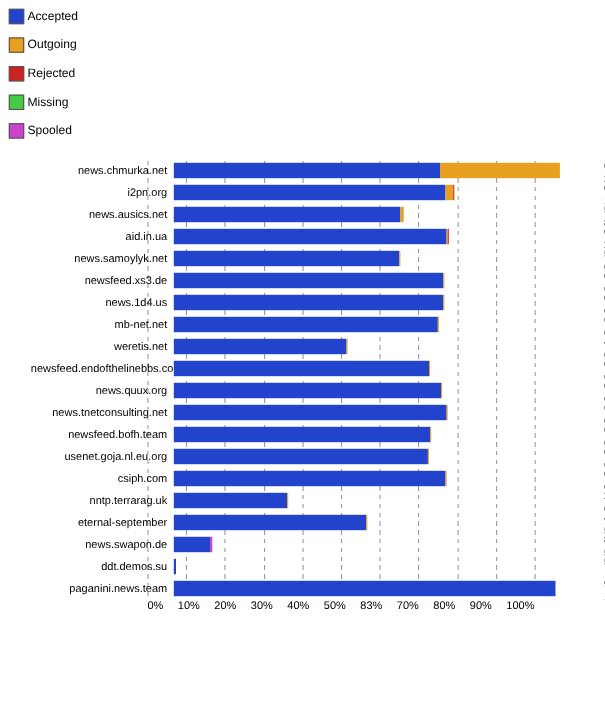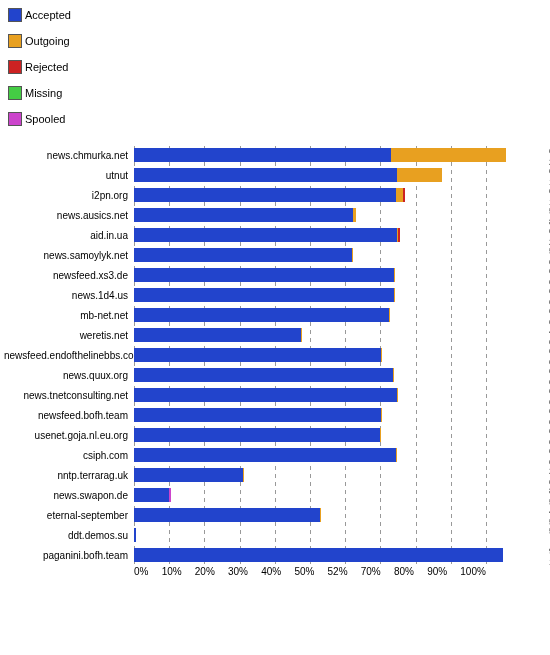--- a/index.html
+++ b/index.html
@@ -67,20 +67,21 @@
       position: relative;
     }
     .row-label {
       width: 130px;
       text-align: right;
       padding-right: 6px;
       font-size: 10px;
       color: #000;
       white-space: nowrap;
       flex-shrink: 0;
+      margin-left: 24px;
     }
     .bar-area {
       flex: 1;
       height: 14px;
       position: relative;
       display: flex;
       flex-direction: row;
     }
     .bar-segment {
       height: 100%;
@@ -160,33 +161,20 @@
               <div class="bar-segment bar-accepted" style="width: 62.4466%;"></div>
               <div class="bar-segment bar-refused" style="width: 27.9417%;"></div>
               <div style="position: absolute; left: 100%; top: -2px; padding-left: 3px; font-size: 9px; line-height: 1.25; white-space: nowrap; color: rgb(0, 0, 0); display: flex; flex-direction: column;">
                 <span>6432</span>
                 <span>2878</span>
               </div>
             </div>
           </div>
         </div>
         <div class="bar-row">
-          <div class="row-label">utnut</div>
-          <div style="flex: 1 1 0%; position: relative; height: 14px;">
-            <div class="bar-area" style="width: 100%; position: relative;">
-              <div class="bar-segment bar-accepted" style="width: 63.8544%;"></div>
-              <div class="bar-segment bar-refused" style="width: 10.9612%;"></div>
-              <div style="position: absolute; left: 100%; top: -2px; padding-left: 3px; font-size: 9px; line-height: 1.25; white-space: nowrap; color: rgb(0, 0, 0); display: flex; flex-direction: column;">
-                <span>6577</span>
-                <span>1129</span>
-              </div>
-            </div>
-          </div>
-        </div>
-        <div class="bar-row">
           <div class="row-label">i2pn.org</div>
           <div style="flex: 1 1 0%; position: relative; height: 14px;">
             <div class="bar-area" style="width: 100%; position: relative;">
               <div class="bar-segment bar-accepted" style="width: 63.699%;"></div>
               <div class="bar-segment bar-refused" style="width: 1.64078%;"></div>
               <div class="bar-segment bar-rejected" style="width: 0.368932%;"></div>
               <div style="position: absolute; left: 100%; top: -2px; padding-left: 3px; font-size: 9px; line-height: 1.25; white-space: nowrap; color: rgb(0, 0, 0); display: flex; flex-direction: column;">
                 <span>6561</span>
                 <span>169</span>
               </div>
@@ -370,59 +358,59 @@
               <div class="bar-segment bar-accepted" style="width: 26.4951%;"></div>
               <div class="bar-segment bar-refused" style="width: 0.0582524%;"></div>
               <div style="position: absolute; left: 100%; top: -2px; padding-left: 3px; font-size: 9px; line-height: 1.25; white-space: nowrap; color: rgb(0, 0, 0); display: flex; flex-direction: column;">
                 <span>2729</span>
                 <span>6</span>
               </div>
             </div>
           </div>
         </div>
         <div class="bar-row">
+          <div class="row-label">eternal-september</div>
+          <div style="flex: 1 1 0%; position: relative; height: 14px;">
+            <div class="bar-area" style="width: 100%; position: relative;">
+              <div class="bar-segment bar-accepted" style="width: 45.2039%;"></div>
+              <div class="bar-segment bar-refused" style="width: 0.0485436%;"></div>
+              <div style="position: absolute; left: 100%; top: -2px; padding-left: 3px; font-size: 9px; line-height: 1.25; white-space: nowrap; color: rgb(0, 0, 0); display: flex; flex-direction: column;">
+                <span>4656</span>
+                <span>5</span>
+              </div>
+            </div>
+          </div>
+        </div>
+        <div class="bar-row">
           <div class="row-label">news.swapon.de</div>
           <div style="flex: 1 1 0%; position: relative; height: 14px;">
             <div class="bar-area" style="width: 100%; position: relative;">
               <div class="bar-segment bar-accepted" style="width: 8.54369%;"></div>
               <div class="bar-segment bar-refused" style="width: 0.0485436%;"></div>
               <div class="bar-segment bar-spooled" style="width: 0.38835%;"></div>
               <div style="position: absolute; left: 100%; top: -2px; padding-left: 3px; font-size: 9px; line-height: 1.25; white-space: nowrap; color: rgb(0, 0, 0); display: flex; flex-direction: column;">
                 <span>880</span>
                 <span>5</span>
               </div>
             </div>
           </div>
         </div>
         <div class="bar-row">
-          <div class="row-label">eternal-september</div>
-          <div style="flex: 1 1 0%; position: relative; height: 14px;">
-            <div class="bar-area" style="width: 100%; position: relative;">
-              <div class="bar-segment bar-accepted" style="width: 45.2039%;"></div>
-              <div class="bar-segment bar-refused" style="width: 0.0485436%;"></div>
-              <div style="position: absolute; left: 100%; top: -2px; padding-left: 3px; font-size: 9px; line-height: 1.25; white-space: nowrap; color: rgb(0, 0, 0); display: flex; flex-direction: column;">
-                <span>4656</span>
-                <span>5</span>
-              </div>
-            </div>
-          </div>
-        </div>
-        <div class="bar-row">
           <div class="row-label">ddt.demos.su</div>
           <div style="flex: 1 1 0%; position: relative; height: 14px;">
             <div class="bar-area" style="width: 100%; position: relative;">
               <div class="bar-segment bar-accepted" style="width: 0.553398%;"></div>
               <div style="position: absolute; left: 100%; top: -2px; padding-left: 3px; font-size: 9px; line-height: 1.25; white-space: nowrap; color: rgb(0, 0, 0); display: flex; flex-direction: column;">
                 <span>57</span>
               </div>
             </div>
           </div>
         </div>
         <div class="bar-row">
-          <div class="row-label">paganini.bofh.team</div>
+          <div class="row-label">paganini.news.team</div>
           <div style="flex: 1 1 0%; position: relative; height: 14px;">
             <div class="bar-area" style="width: 100%; position: relative;">
               <div class="bar-segment bar-accepted" style="width: 89.5437%;"></div>
               <div class="bar-segment bar-spooled" style="width: 0.0097087%;"></div>
               <div style="position: absolute; left: 100%; top: -2px; padding-left: 3px; font-size: 9px; line-height: 1.25; white-space: nowrap; color: rgb(0, 0, 0); display: flex; flex-direction: column;">
                 <span>9223</span>
                 <span>1</span>
               </div>
             </div>
           </div>
@@ -430,19 +418,19 @@
       </div>
   </div>
 
   <div class="x-axis" id="x-axis">
       <span class="x-label">0%</span>
       <span class="x-label">10%</span>
       <span class="x-label">20%</span>
       <span class="x-label">30%</span>
       <span class="x-label">40%</span>
       <span class="x-label">50%</span>
-      <span class="x-label">52%</span>
+      <span class="x-label">83%</span>
       <span class="x-label">70%</span>
       <span class="x-label">80%</span>
       <span class="x-label">90%</span>
       <span class="x-label">100%</span>
     </div>
 </div>
 
 </body></html>

